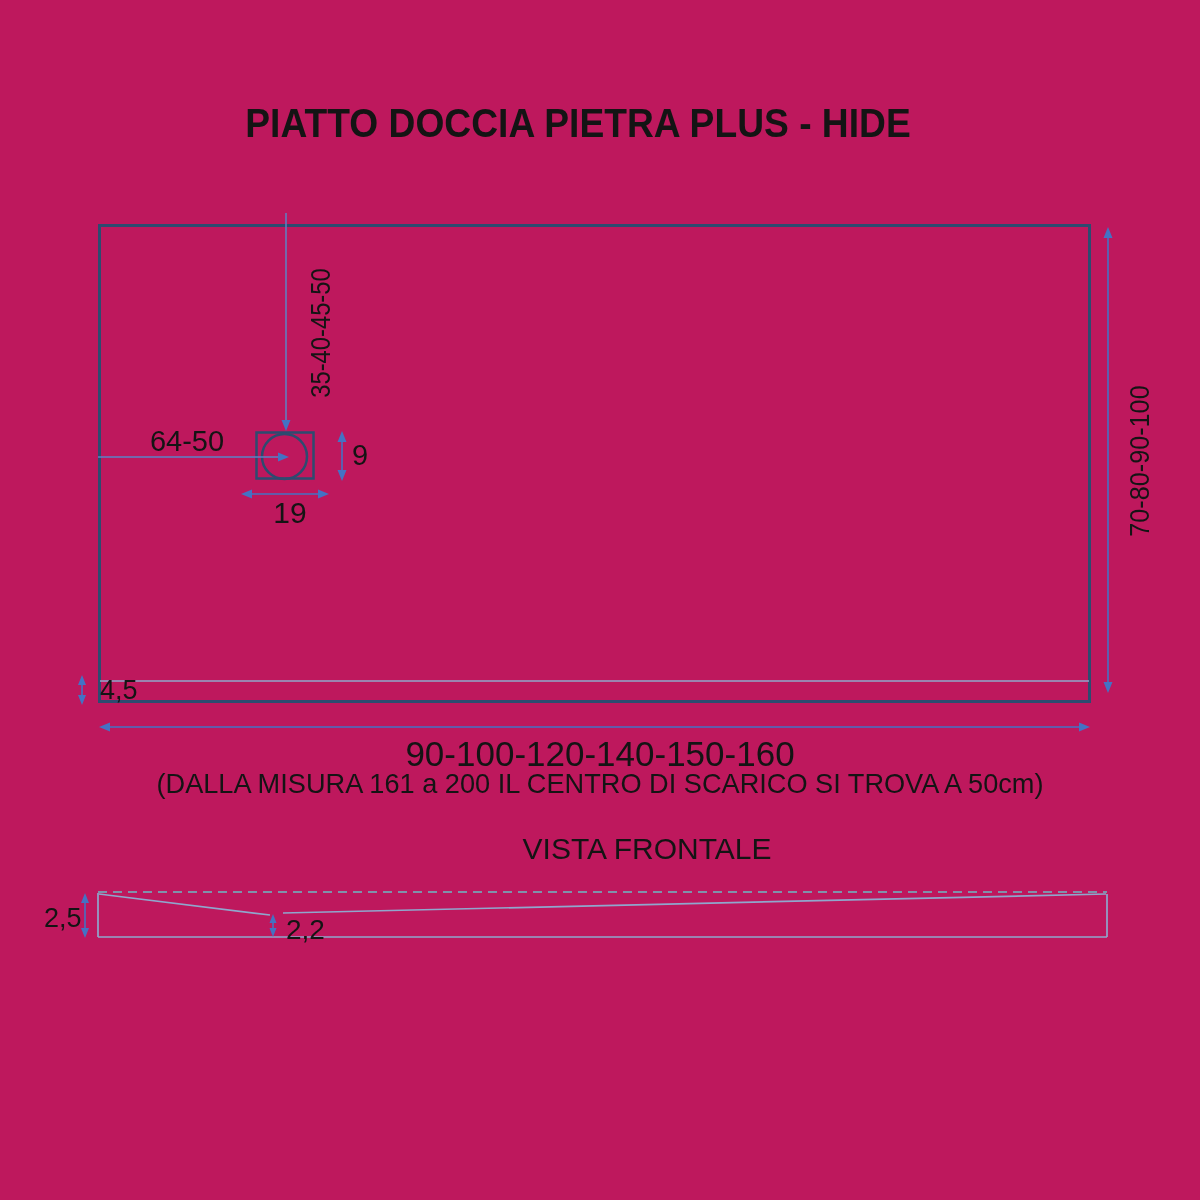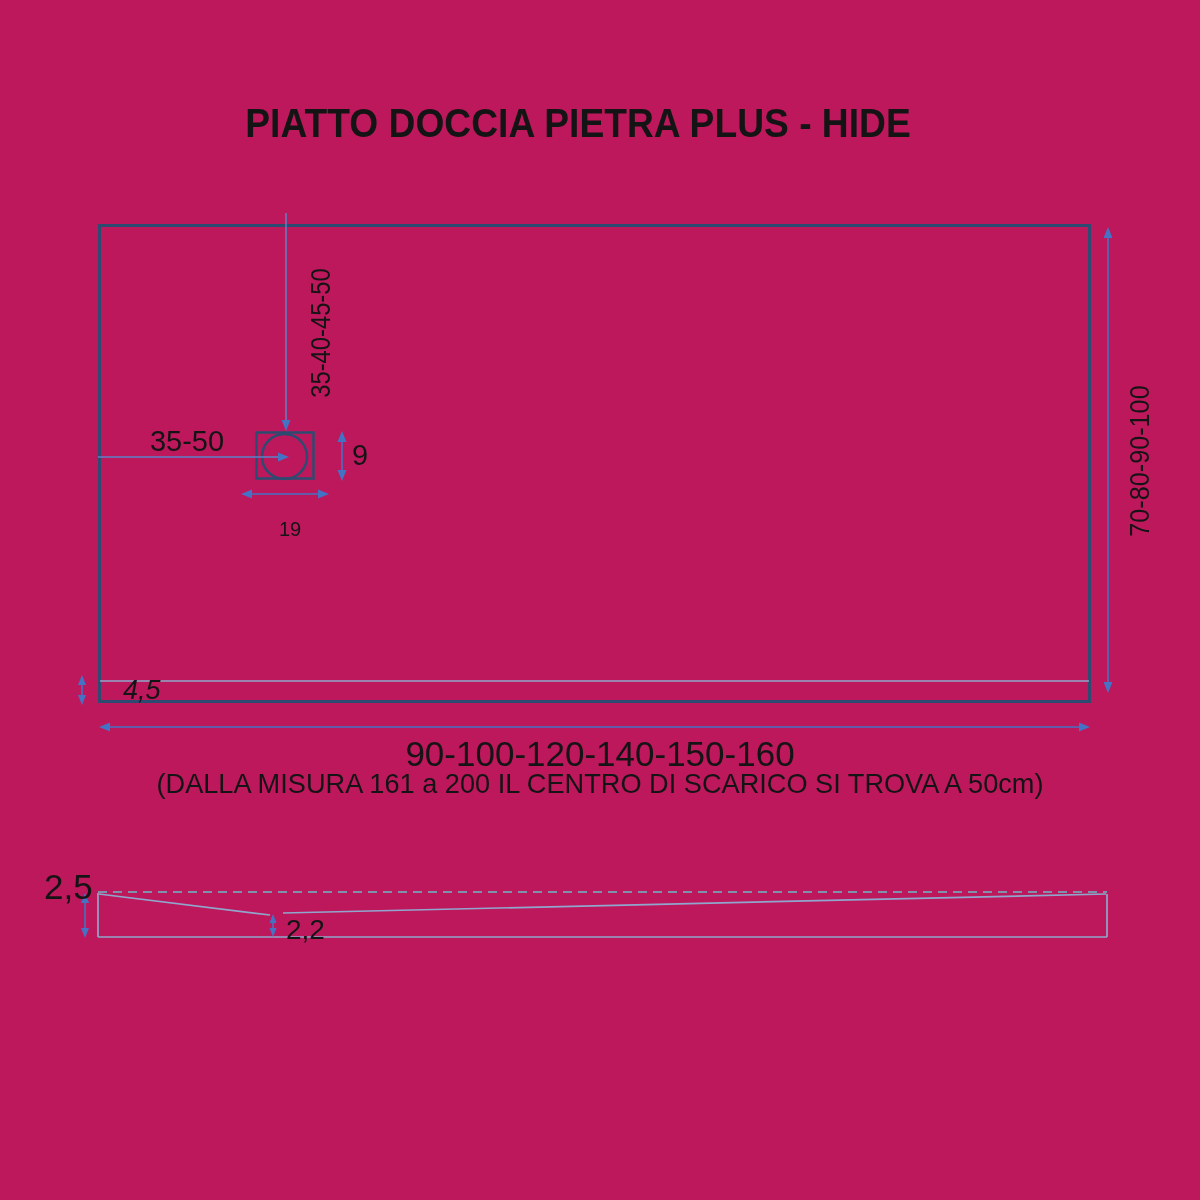--- a/index.html
+++ b/index.html
@@ -42,25 +42,25 @@
     font-size: 27px; text-align: center;
     transform: rotate(-90deg) scaleX(0.88); transform-origin: center;
   }
   .lbl-depth {
     left: 1030px; top: 446px; width: 220px; height: 30px;
     font-size: 28px; text-align: center;
     transform: rotate(-90deg) scaleX(0.9); transform-origin: center;
   }
   .lbl-drain-left { left: 137px; top: 426px; width: 100px; font-size: 29px; }
   .lbl-nine       { left: 352px; top: 440px; font-size: 29px; }
-  .lbl-nineteen   { left: 258px; top: 518px; width: 64px; font-size: 20px; }
-  .lbl-strip      { left: 123px; top: 676px; font-size: 27px; font-style: italic; }
+  .lbl-nineteen   { left: 258px; top: 496px; width: 64px; font-size: 30px; }
+  .lbl-strip      { left: 100px; top: 676px; font-size: 27px; }
   .lbl-width      { left: 100px; top: 735px; width: 1000px; font-size: 35px; }
   .lbl-note       { left: 100px; top: 769px; width: 1000px; font-size: 28px; transform: scaleX(0.97); transform-origin: center; }
-  .lbl-edge25     { left: 44px;  top: 868px; font-size: 35px; }
+  .lbl-edge25     { left: 44px;  top: 904px; font-size: 27px; }
   .lbl-center12   { left: 286px; top: 915px; font-size: 28px; }
 </style>
 </head>
 <body style="color: rgb(20, 20, 20);">
 
 <div class="canvas">
 
   <svg class="linework" viewBox="0 0 1200 1200">
 
     <g>
@@ -128,24 +128,25 @@
     <g>
       <line x1="273" y1="921" x2="273" y2="930" class="dim"></line>
       <polygon points="273,914 269.5,923 276.5,923" class="head"></polygon>
       <polygon points="273,937 269.5,928 276.5,928" class="head"></polygon>
     </g>
   </svg>
 
   <div class="lbl title ctr">PIATTO DOCCIA PIETRA PLUS - HIDE</div>
 
   <div class="lbl lbl-drain-top">35-40-45-50</div>
-  <div class="lbl lbl-drain-left ctr">35-50</div>
+  <div class="lbl lbl-drain-left ctr">64-50</div>
   <div class="lbl lbl-nine">9</div>
   <div class="lbl lbl-nineteen ctr">19</div>
   <div class="lbl lbl-depth">70-80-90-100</div>
   <div class="lbl lbl-strip">4,5</div>
   <div class="lbl lbl-width ctr">90-100-120-140-150-160</div>
   <div class="lbl lbl-note ctr">(DALLA MISURA 161 a 200 IL CENTRO DI SCARICO SI TROVA A 50cm)</div>
 
+  <div class="lbl subtitle-front ctr">VISTA FRONTALE</div>
   <div class="lbl lbl-edge25">2,5</div>
   <div class="lbl lbl-center12">2,2</div>
 
 </div>
 
 </body></html>

